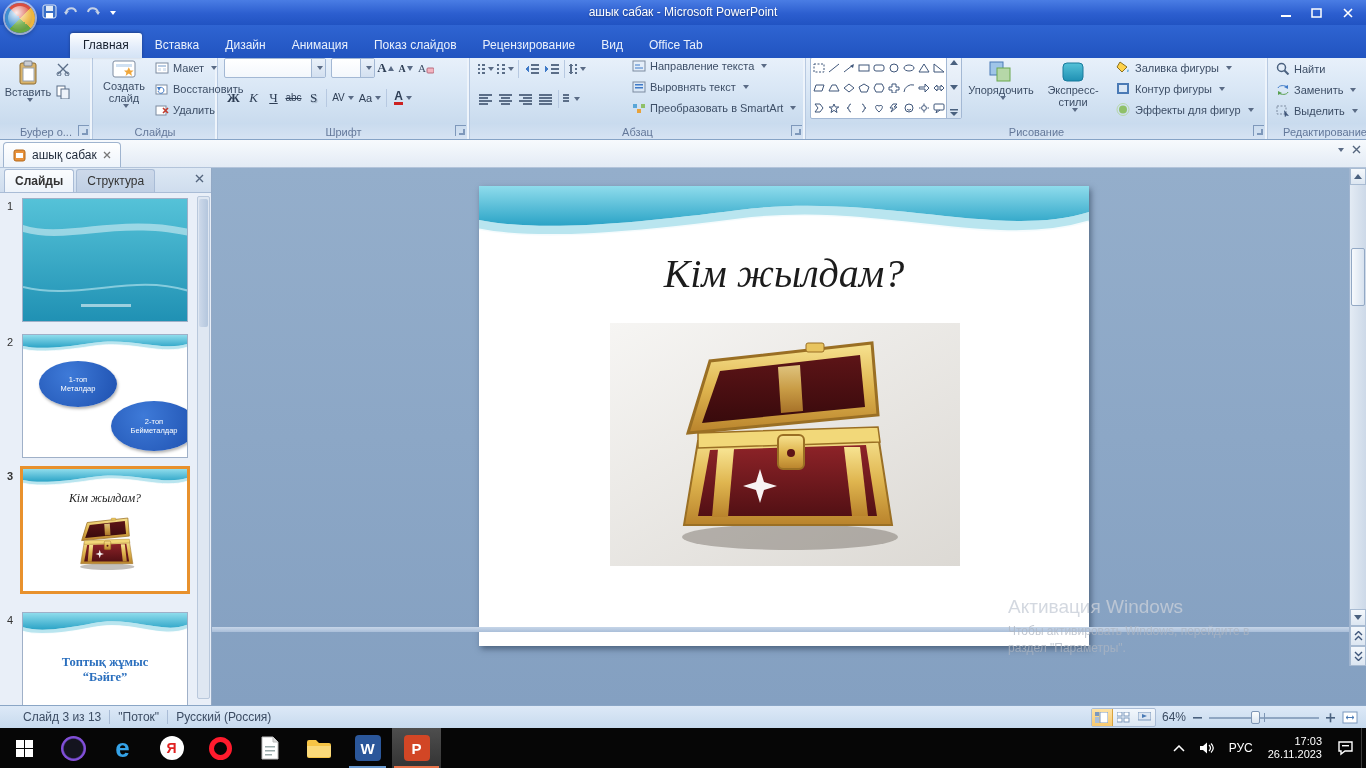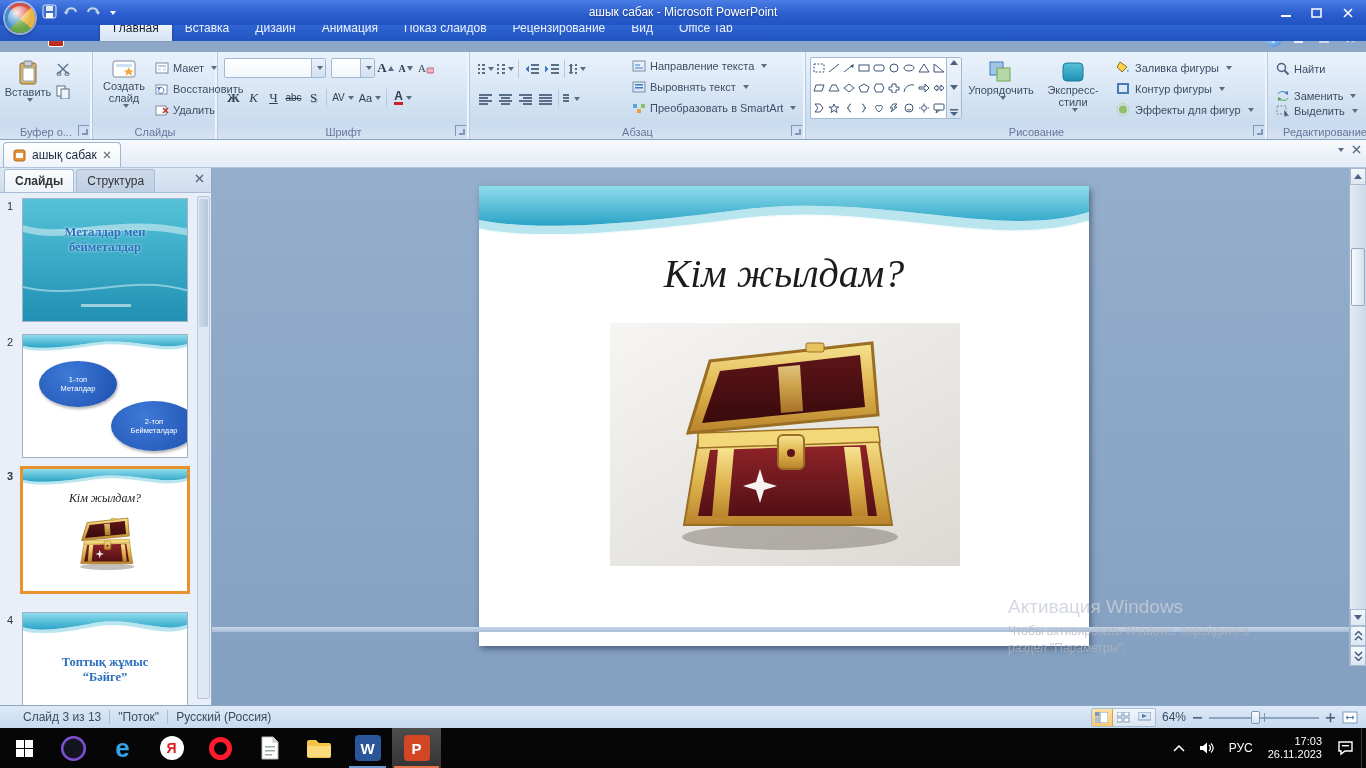--- a/index.html
+++ b/index.html
@@ -9,21 +9,21 @@
   .caret.w{border-top-color:#fff}
   
   #titlebar{position:absolute;top:0;left:0;right:0;height:25px;background:linear-gradient(#4a7de4,#2c5ecf 55%,#2153c2);color:#fff;z-index:30}
   #orb{position:absolute;left:5px;top:3px;width:30px;height:30px;border-radius:50%;background:conic-gradient(from -45deg,#d84f3f 0 25%,#eeb53d 0 50%,#67a73f 0 75%,#3f8ed0 0 100%);box-shadow:0 0 0 2px rgba(255,255,255,.55),0 2px 5px rgba(0,0,0,.45);z-index:40}
   #orb::after{content:"";position:absolute;inset:3px;border-radius:50%;background:radial-gradient(circle at 35% 28%,rgba(255,255,255,.9),rgba(255,255,255,.15) 55%,rgba(0,0,0,.18))}
   #qat{position:absolute;left:42px;top:3px;display:flex;align-items:center;gap:6px;height:19px}
   #win-title{position:absolute;left:0;right:0;top:0;height:25px;text-align:center;line-height:25px;font-size:12px;text-shadow:0 1px 2px rgba(0,0,0,.4)}
   #wincontrols{position:absolute;right:4px;top:3px;display:flex;gap:2px;z-index:35}
   .wc{width:29px;height:19px;display:flex;align-items:center;justify-content:center;border-radius:3px}
   
-  #tabrow{position:absolute;top:25px;left:0;right:0;height:16px;background:linear-gradient(#2f64d2,#2154c0);display:flex;align-items:flex-end;padding-left:100px;color:#eaf1fc;z-index:20}
+  #tabrow{position:absolute;top:25px;left:0;right:0;height:33px;background:linear-gradient(#2f64d2,#2154c0);display:flex;align-items:flex-end;padding-left:70px;color:#eaf1fc;z-index:20}
   .rtab{padding:5px 13px 6px;font-size:12px;border-radius:3px 3px 0 0}
   .rtab.active{background:linear-gradient(#fdfeff,#e2ecfa 60%,#d4e3f5);color:#17202e;box-shadow:0 -1px 3px rgba(0,0,0,.35)}
   #addin-ico{position:absolute;left:48px;top:31px;width:16px;height:16px;background:linear-gradient(#e5493a,#b12a1e);border-radius:2px;border:1px solid #fff}
   #tabrow-right{position:absolute;right:6px;top:30px;display:flex;align-items:center;gap:6px}
   #help-ico{width:17px;height:17px;border-radius:50%;background:radial-gradient(circle at 35% 30%,#bfe0ff,#3d86d8);color:#fff;font-size:11px;font-weight:bold;display:flex;align-items:center;justify-content:center}
   .dwc{width:20px;height:15px;display:flex;align-items:center;justify-content:center}
   
   #ribbon{position:absolute;top:52px;left:0;right:0;height:88px;background:linear-gradient(#eaf2fb,#d8e6f5 45%,#c9dbee 82%,#d6e3f3);border-bottom:1px solid #86a3c6;z-index:10}
   .rgroup{position:absolute;top:0;bottom:0;border-right:1px solid #b7c9e1;box-shadow:inset -2px 0 0 #eef4fb}
   .glabel{position:absolute;bottom:1px;left:0;right:0;text-align:center;font-size:11px;color:#64789a;white-space:nowrap}
@@ -641,21 +641,21 @@
   </div>
 
   <div class="rgroup" style="left:1268px;width:114px;border-right:none">
     <div class="btn-sm" style="left:8px;top:7px">
         <svg width="14" height="13">
           <circle cx="5.5" cy="5.5" r="4" fill="none" stroke="#4a617f" stroke-width="1.5"></circle>
           <path d="M8.5,8.5 L12.5,12.5" stroke="#4a617f" stroke-width="2"></path>
         </svg>
         <span>Найти</span>
       </div>
-    <div class="btn-sm" style="left:8px;top:34px">
+    <div class="btn-sm" style="left:8px;top:28px">
         <svg width="14" height="12">
           <path d="M2,4 C3,1 9,1 11,3" stroke="#3f7ac8" fill="none"></path>
           <polygon points="12,1 12,5 8,3" fill="#3f7ac8"></polygon>
           <path d="M12,8 C11,11 5,11 3,9" stroke="#58a050" fill="none"></path>
           <polygon points="2,11 2,7 6,9" fill="#58a050"></polygon>
         </svg>
         <span>Заменить</span>
         <span class="caret"></span>
       </div>
     <div class="btn-sm" style="left:8px;top:49px">
@@ -696,24 +696,20 @@
     <svg id="panel-close" width="9" height="9">
         <path d="M1,1 L8,8 M8,1 L1,8" stroke="#55667e" stroke-width="1.4"></path>
       </svg>
   </div>
 
   <span class="tnum" style="top:32px">1</span>
   <div class="thumb" style="top:30px">
     <svg width="166" height="124">
         <use href="#titlebgSym" width="166" height="124"></use>
       </svg>
-    <div style="position:absolute;top:26px;left:0;right:0">
-      <div class="t1line">Металдар мен</div>
-      <div class="t1line">бейметалдар</div>
-    </div>
     <div style="position:absolute;bottom:14px;left:58px;width:50px;height:3px;background:rgba(255,255,255,.55)"></div>
   </div>
 
   <span class="tnum" style="top:168px">2</span>
   <div class="thumb" style="top:166px">
     <svg width="166" height="20" style="position:absolute;top:0;left:0">
         <use href="#waveSym" width="166" height="20"></use>
       </svg>
     <div class="oval" style="left:16px;top:26px;width:78px;height:46px">
       <span>1-топ</span>

